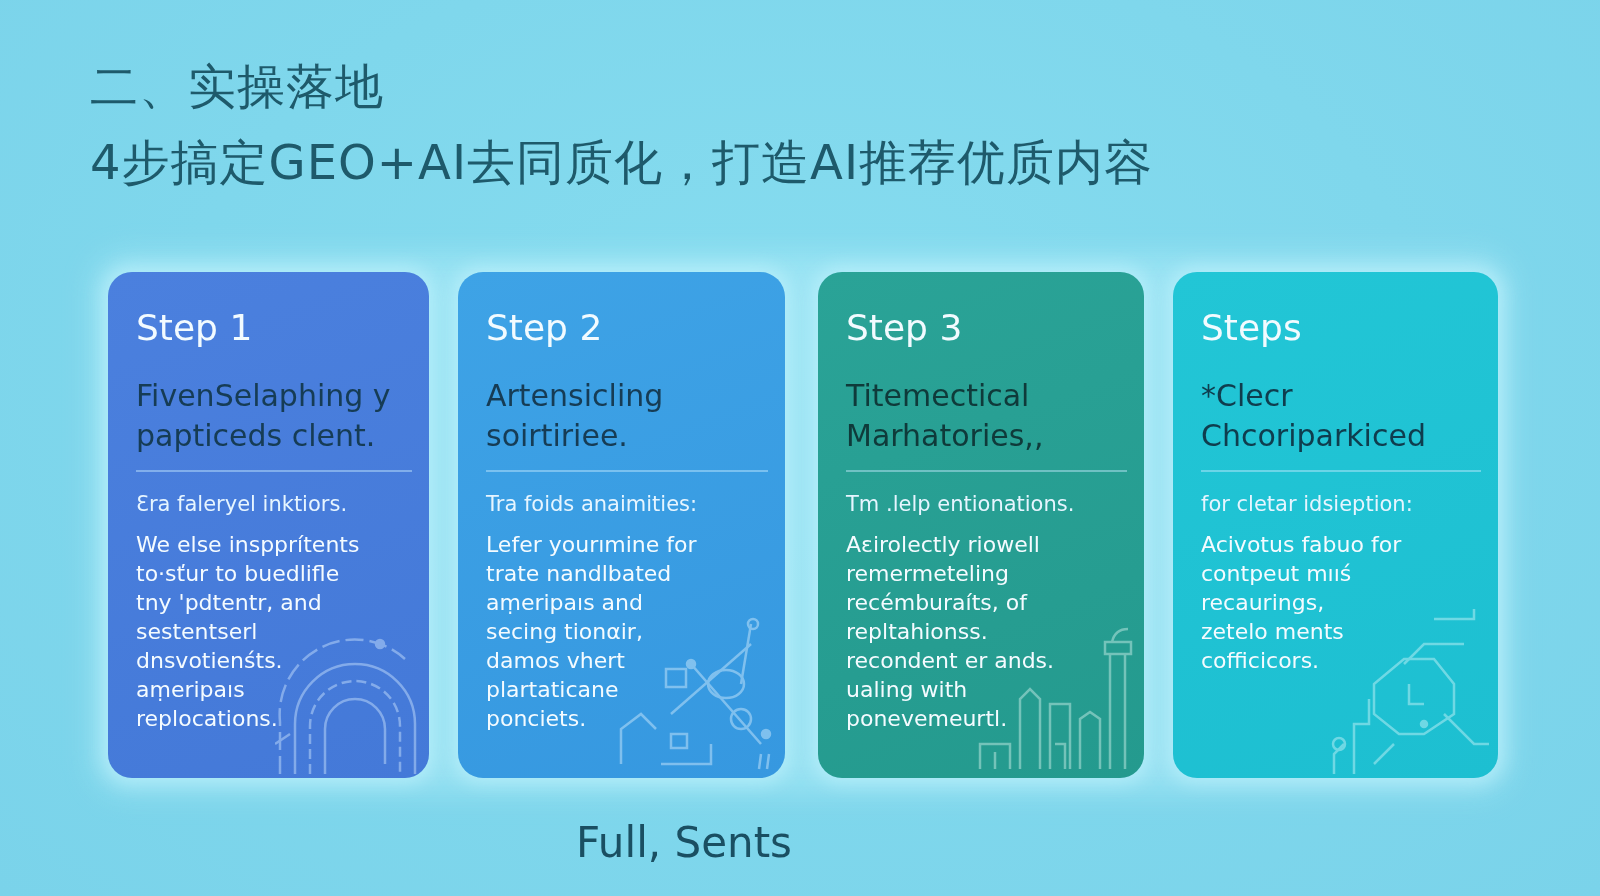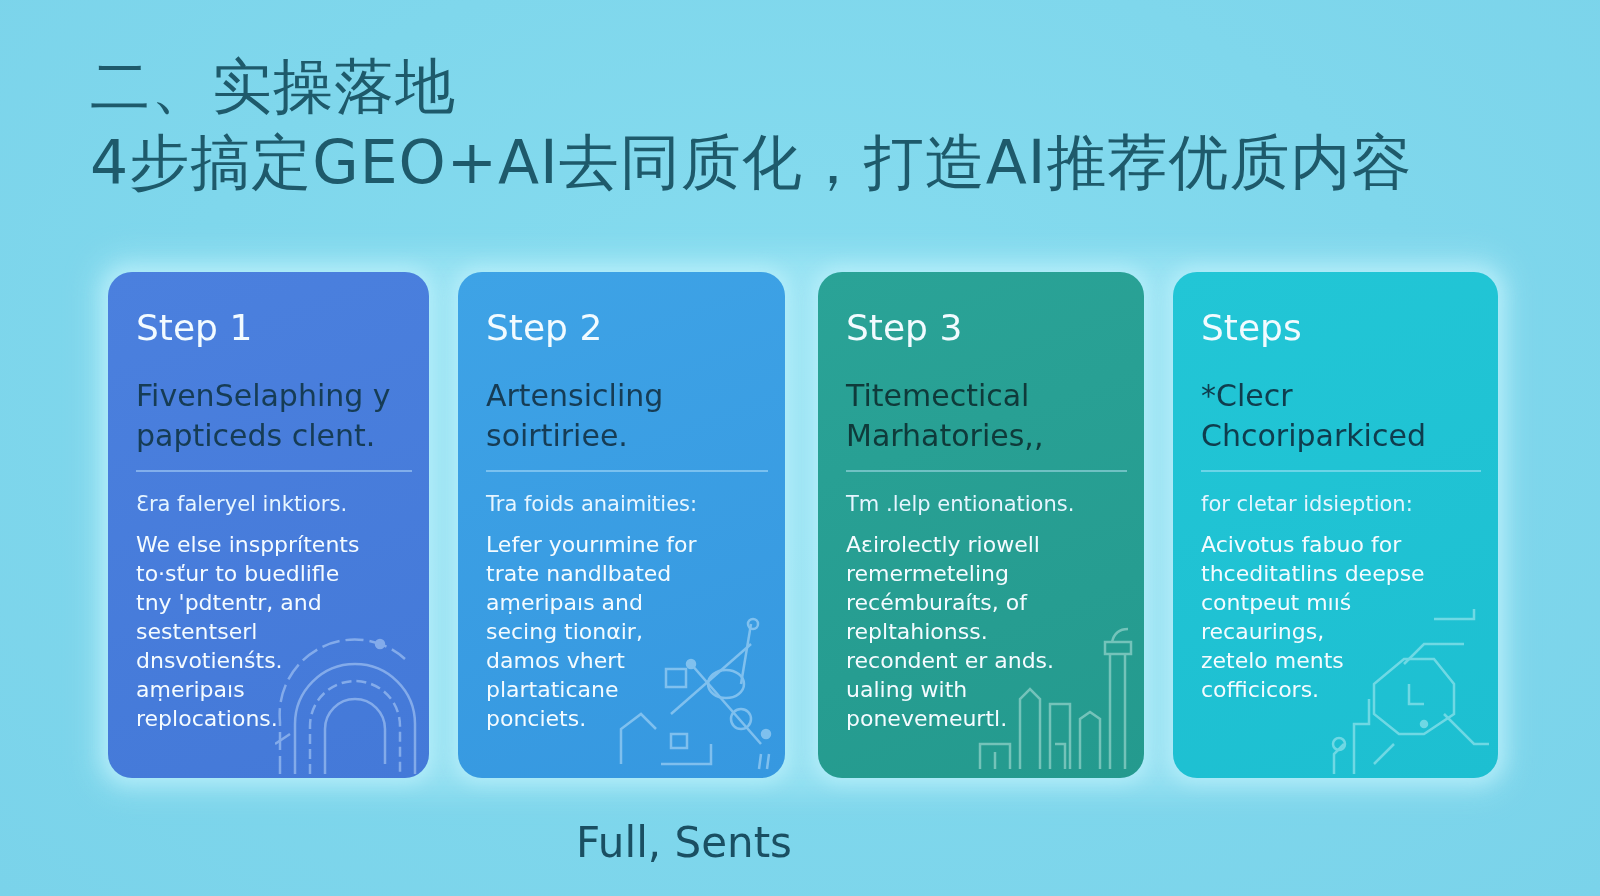--- a/index.html
+++ b/index.html
@@ -3,38 +3,38 @@
 <meta charset="utf-8">
 <style>
   html, body { margin: 0; padding: 0; }
   body {
     width: 1600px; height: 896px; overflow: hidden; position: relative;
     background: radial-gradient(ellipse at 50% 40%, #86dcef 0%, #7fd7ec 55%, #7ad3ea 100%);
     font-family: "DejaVu Sans", "Liberation Sans", sans-serif;
   }
   .title {
     position: absolute; left: 90px; top: 48px;
-    color: #1e5a6b; font-size: 60px; line-height: 76px; font-weight: normal;
+    color: #1e5a6b; font-size: 48px; line-height: 76px; font-weight: normal;
     letter-spacing: 1px;
   }
   .title .line { display: block; white-space: nowrap; }
   .cards-glow {
     position: absolute; left: 92px; top: 254px; width: 1420px; height: 540px;
     border-radius: 34px;
     background: rgba(200, 245, 255, 0.35);
     filter: blur(14px);
   }
   .card {
     position: absolute; top: 272px; height: 506px;
     border-radius: 24px; box-sizing: border-box;
     padding: 28px 17px 0 28px; overflow: hidden;
     box-shadow: 0 0 18px 6px rgba(200, 245, 255, 0.55);
   }
   .card-1 { left: 108px; width: 321px; background: linear-gradient(160deg, #4b80de 0%, #4479d8 100%); }
-  .card-2 { left: 458px; width: 327px; background: linear-gradient(160deg, #3ea3e6 0%, #3698e0 100%); }
+  .card-2 { left: 458px; width: 327px; background: linear-gradient(160deg, #3ea3e6 0%, #3698e0 100%); border-radius: 25px; }
   .card-3 { left: 818px; width: 326px; background: linear-gradient(160deg, #2aa397 0%, #249a8e 100%); }
   .card-4 { left: 1173px; width: 325px; background: linear-gradient(160deg, #22c6d6 0%, #1dbfd1 100%); }
   .step-label {
     color: #f2fbff; font-size: 36px; line-height: 44px; margin-top: 6px;
     white-space: nowrap;
   }
   .step-heading {
     margin-top: 26px; color: #163c55; font-size: 30px; line-height: 40px;
     white-space: nowrap;
   }
@@ -172,21 +172,20 @@
 <div class="card card-4">
   <div class="step-label">Steps</div>
   <div class="step-heading">
     <div>*Clecr</div>
     <div>Chcoriparkiced</div>
   </div>
   <div class="divider"></div>
   <div class="subtitle">for cletar idsieption:</div>
   <div class="body-text">
     <span>Acivotus fabuo for</span>
-    <span>thceditatlins deepse</span>
     <span>contpeut mııś</span>
     <span>recaurings,</span>
     <span>zetelo ments</span>
     <span>cofficicors.</span>
   </div>
   <svg class="deco" width="180" height="170" viewBox="0 0 180 170">
     <g fill="none" stroke="#d2f6fb" stroke-width="2.5">
       <path d="M120 15 L160 15 L160 5"></path>
       <path d="M90 60 L110 40 L150 40"></path>
       <path d="M60 80 L90 55 L120 55 L140 80 L140 110 L110 130 L85 130 L60 110 Z"></path>

